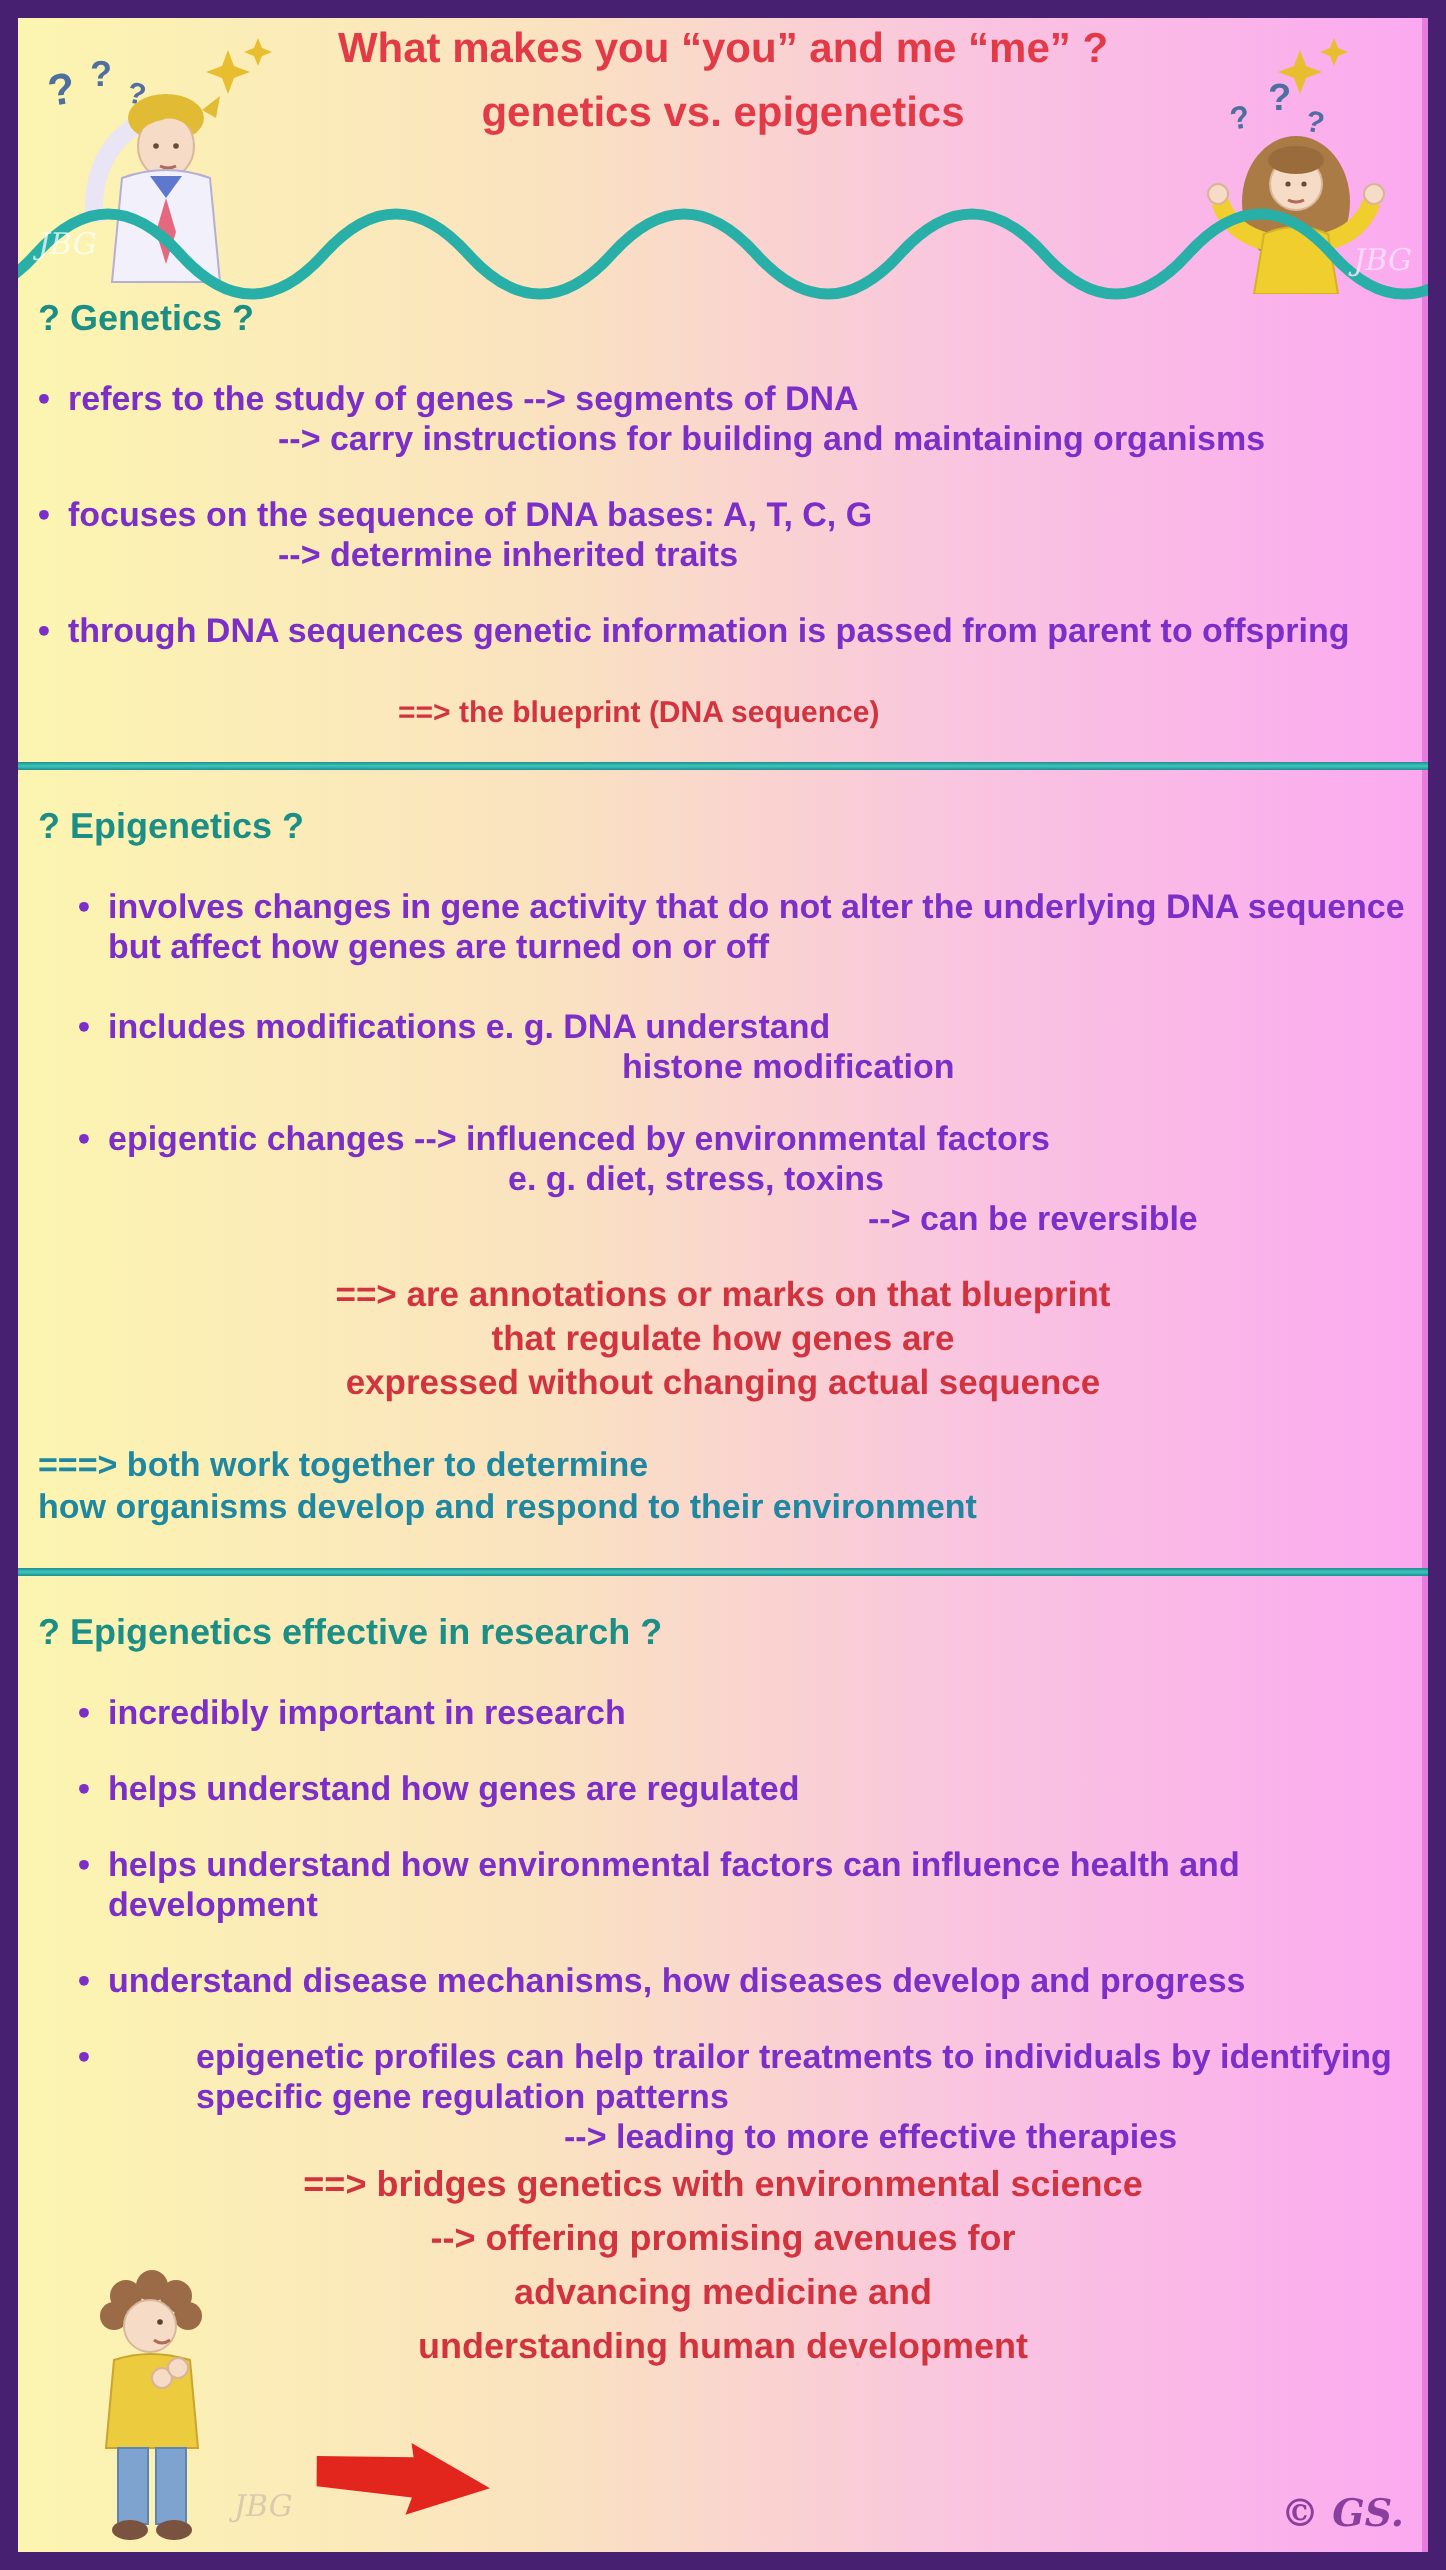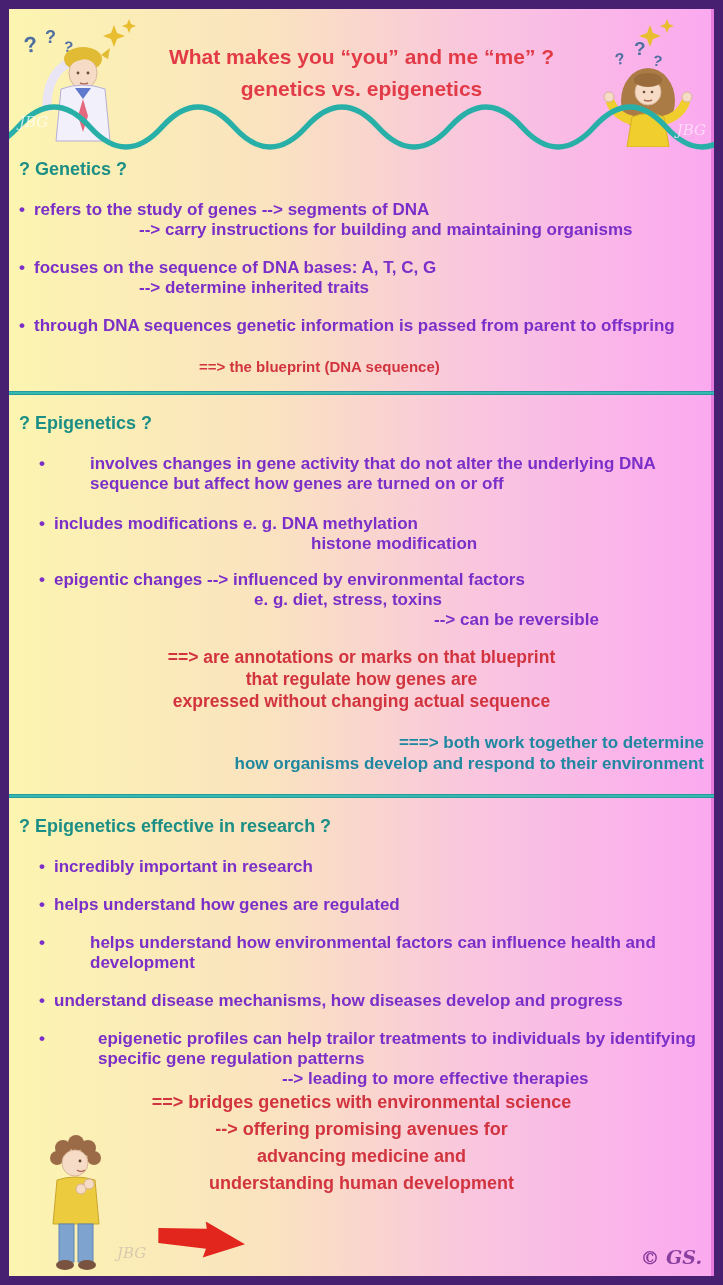--- a/index.html
+++ b/index.html
@@ -9,52 +9,52 @@
     box-sizing:border-box;
     border:9px solid #482071;
     background:linear-gradient(90deg,#fcf5b0 0%,#fae2c0 38%,#f9c4e0 68%,#fba9f0 100%);
     box-shadow:inset -3px 0 0 rgba(215,87,207,.55);
     overflow:hidden;
     font-family:"Liberation Sans",sans-serif;
     font-weight:700;
   }
   
   .hdr{position:relative;height:140px;}
-  .title{padding-top:32px;text-align:center;color:#e23b47;font-size:21px;line-height:32px;}
+  .title{padding-top:0;text-align:center;color:#e23b47;font-size:21px;line-height:32px;}
   .wave{position:absolute;left:0;top:95px;width:723px;height:46px;}
   .illus{position:absolute;}
   .boy{left:8px;top:8px;}
   .girl{right:6px;top:8px;}
   .sig{position:absolute;font-family:"DejaVu Serif",serif;font-style:italic;font-weight:400;font-size:15px;}
   .sig-hl{left:10px;top:104px;color:rgba(255,255,255,.7);}
   .sig-hr{right:8px;top:112px;color:rgba(255,225,250,.85);}
   .sig-ft{position:absolute;left:108px;bottom:14px;color:rgba(170,150,160,.4);
           font-family:"DejaVu Serif",serif;font-style:italic;font-weight:400;font-size:15px;}
   
   section{padding:0 10px;}
   h2{margin:0;color:#1b8e85;font-size:18px;line-height:21px;font-weight:700;}
   .line{color:#7b2fc8;font-size:17px;line-height:20px;}
   .bullet{display:flex;}
   .dot{width:15px;flex:none;color:#7b2fc8;font-size:17px;line-height:20px;}
   .ml20{margin-left:20px;}
   .mw650{max-width:650px;}
-  .mw655{max-width:652px;margin-left:36px;}
+  .mw655{max-width:652px;}
   .mw600{max-width:600px;margin-left:44px;}
   .ind105{padding-left:105px;}
   .ind257{padding-left:257px;}
   .ind331{padding-left:331px;}
   .ind200{padding-left:200px;}
   .ind380{padding-left:380px;}
   .ind228{padding-left:228px;}
   .red{color:#d2343f;}
   .concl{font-size:17.5px;line-height:22px;text-align:center;}
   .g-concl{margin-top:22px;padding-left:180px;text-align:left;font-size:15px;}
-  .tealsum{color:#1f87a0;font-size:17px;line-height:21px;text-align:right;}
+  .tealsum{color:#1f87a0;font-size:17px;line-height:21px;text-align:left;}
   .bigconcl{font-size:18px;line-height:27px;text-align:center;}
-  .divider{height:4px;width:100%;background:linear-gradient(180deg,#1f8d92,#3cc7ba,#1f8d92);}  .mt10{margin-top:10px;} .mt16{margin-top:16px;}
+  .divider{height:4px;width:100%;background:linear-gradient(180deg,#1f8d92,#3cc7ba,#1f8d92);}  .mt10{} .mt16{margin-top:16px;}
   .mt18{margin-top:18px;} .mt20{margin-top:20px;} .mt34{}
   
   .footer-boy{left:10px;bottom:4px;}
   .arrow{position:absolute;left:146px;top:1212px;transform:rotate(8deg);}
   .copyright{position:absolute;right:12px;bottom:8px;color:#8a3f9f;
              font-family:"DejaVu Serif",serif;font-style:italic;font-weight:700;font-size:19px;margin-top:20px;}
   .qmark{font-family:"Liberation Sans",sans-serif;font-weight:700;fill:#4f6fa0;}
 </style>
 </head>
 <body>
@@ -147,21 +147,21 @@
     <h2 class="mt18">? Epigenetics ?</h2>
 
     <div class="bullet ml20 mt20">
       <span class="dot">•</span>
       <div class="line mw655">involves changes in gene activity that do not alter the underlying DNA sequence but affect how genes are turned on or off</div>
     </div>
 
     <div class="bullet ml20 mt20">
       <span class="dot">•</span>
       <div class="line">
-        <div>includes modifications e. g. DNA methylation</div>
+        <div>includes modifications e. g. DNA understand</div>
         <div class="ind257">histone modification</div>
       </div>
     </div>
 
     <div class="bullet ml20 mt16">
       <span class="dot">•</span>
       <div class="line">
         <div>epigentic changes --&gt; influenced by environmental factors</div>
         <div class="ind200">e. g. diet, stress, toxins</div>
         <div class="ind380">--&gt; can be reversible</div>

